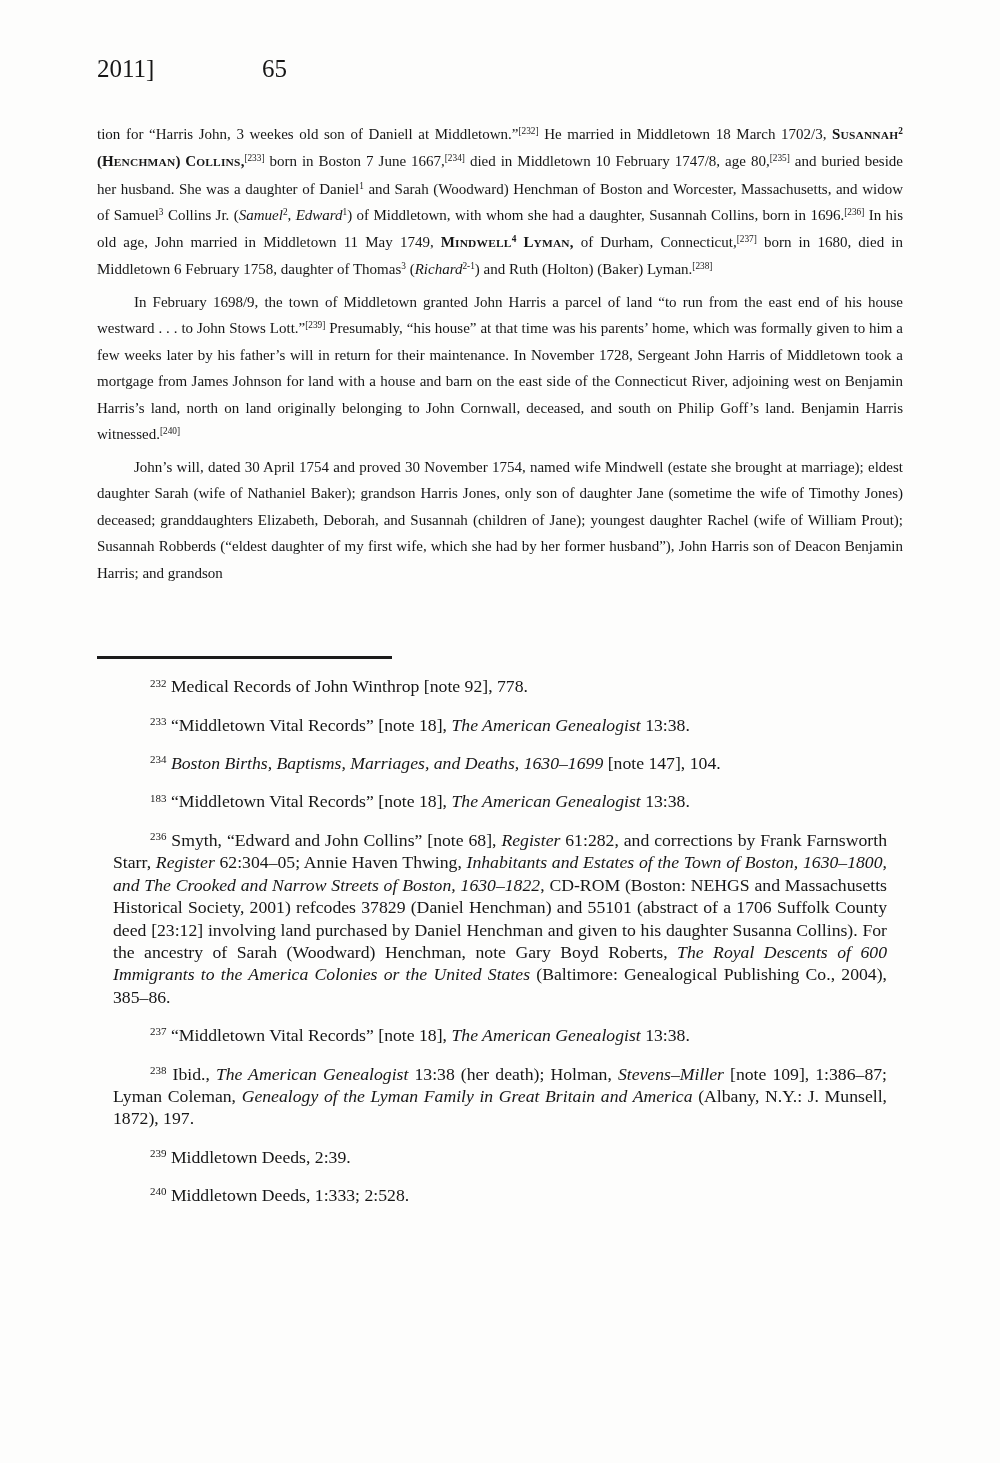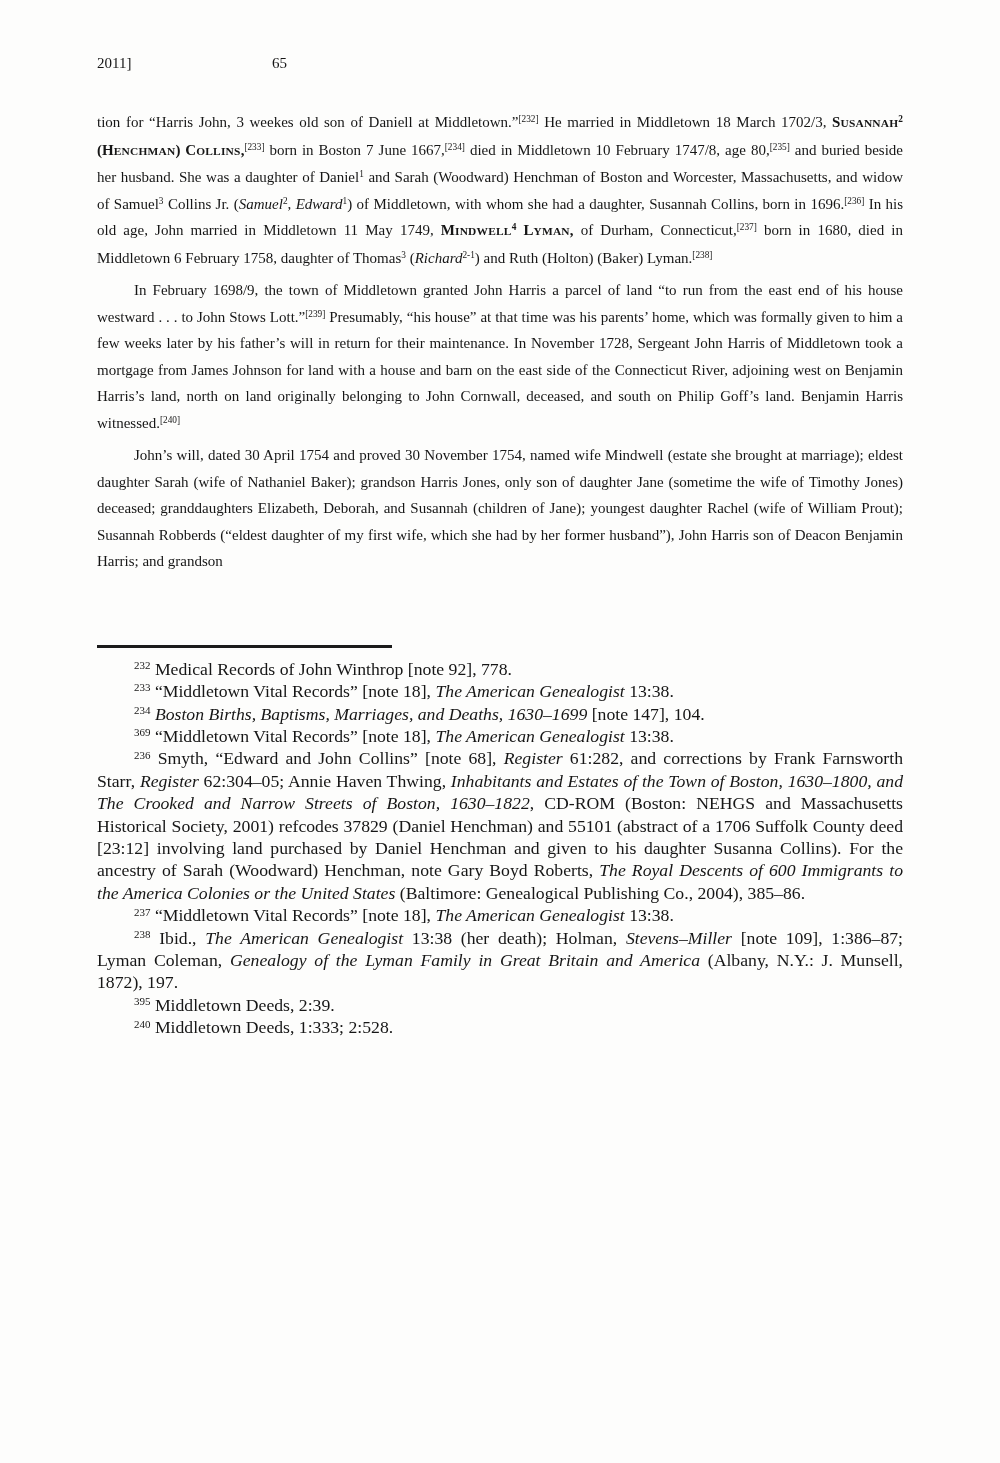--- a/index.html
+++ b/index.html
@@ -15,21 +15,21 @@
     padding: 55px 97px 0 97px;
     background: #fdfdfc;
     color: #161616;
     font-family: "Liberation Serif", "DejaVu Serif", serif;
     overflow: hidden;
   }
   
   .running-head {
     display: flex;
     align-items: flex-start;
-    font-size: 15px;
+    font-size: 25px;
     line-height: 1.15;
     margin-bottom: 37px;
   }
   .rh-left  { width: 95px; text-align: left; }
   .rh-right { width: 95px; text-align: right; }
   .rh-title { flex: 1; text-align: center; font-style: italic; }
 
   
   .body-text p {
     margin: 0;
@@ -54,21 +54,21 @@
   sup.b { font-weight: bold; }
 
   
   .fn-rule {
     width: 295px;
     height: 0;
     border-top: 3px solid #1b1b1b;
     margin: 70px 0 10px 0;
   }
   .footnotes p {
-    margin: 0;
+    margin: 16px;
     font-size: 17.7px;
     line-height: 22.4px;
     text-align: justify;
     text-indent: 37px;
   }
 </style>
 </head>
 <body>
 
 <div class="page">
@@ -83,21 +83,21 @@
       <p class="indent"><span class="">In February 1698/9, the town of Middletown granted John Harris a parcel of land “to run from the east end of his house westward . . . to John Stows Lott.”</span><sup>[239]</sup><span class=""> Presumably, “his house” at that time was his parents’ home, which was formally given to him a few weeks later by his father’s will in return for their maintenance. In November 1728, Sergeant John Harris of Middletown took a mortgage from James Johnson for land with a house and barn on the east side of the Connecticut River, adjoining west on Benjamin Harris’s land, north on land originally belonging to John Cornwall, deceased, and south on Philip Goff’s land. Benjamin Harris witnessed.</span><sup>[240]</sup></p>
       <p class="indent"><span class="">John’s will, dated 30 April 1754 and proved 30 November 1754, named wife Mindwell (estate she brought at marriage); eldest daughter Sarah (wife of Nathaniel Baker); grandson Harris Jones, only son of daughter Jane (sometime the wife of Timothy Jones) deceased; granddaughters Elizabeth, Deborah, and Susannah (children of Jane); youngest daughter Rachel (wife of William Prout); Susannah Robberds (“eldest daughter of my first wife, which she had by her former husband”), John Harris son of Deacon Benjamin Harris; and grandson</span></p>
     </main>
 
   <div class="fn-rule"></div>
 
   <section class="footnotes" id="fn-container">
       <p><sup>232</sup> <span class="">Medical Records of John Winthrop [note 92], 778.</span></p>
       <p><sup>233</sup> <span class="">“Middletown Vital Records” [note 18], </span><span class="i">The American Genealogist</span><span class=""> 13:38.</span></p>
       <p><sup>234</sup> <span class="i">Boston Births, Baptisms, Marriages, and Deaths, 1630–1699</span><span class=""> [note 147], 104.</span></p>
-      <p><sup>369</sup> <span class="">“Middletown Vital Records” [note 18], </span><span class="i">The American Genealogist</span><span class=""> 13:38.</span></p>
+      <p><sup>183</sup> <span class="">“Middletown Vital Records” [note 18], </span><span class="i">The American Genealogist</span><span class=""> 13:38.</span></p>
       <p><sup>236</sup> <span class="">Smyth, “Edward and John Collins” [note 68], </span><span class="i">Register</span><span class=""> 61:282, and corrections by Frank Farnsworth Starr, </span><span class="i">Register</span><span class=""> 62:304–05; Annie Haven Thwing, </span><span class="i">Inhabitants and Estates of the Town of Boston, 1630–1800, and The Crooked and Narrow Streets of Boston, 1630–1822</span><span class="">, CD-ROM (Boston: NEHGS and Massachusetts Historical Society, 2001) refcodes 37829 (Daniel Henchman) and 55101 (abstract of a 1706 Suffolk County deed [23:12] involving land purchased by Daniel Henchman and given to his daughter Susanna Collins). For the ancestry of Sarah (Woodward) Henchman, note Gary Boyd Roberts, </span><span class="i">The Royal Descents of 600 Immigrants to the America Colonies or the United States</span><span class=""> (Baltimore: Genealogical Publishing Co., 2004), 385–86.</span></p>
       <p><sup>237</sup> <span class="">“Middletown Vital Records” [note 18], </span><span class="i">The American Genealogist</span><span class=""> 13:38.</span></p>
       <p><sup>238</sup> <span class="">Ibid., </span><span class="i">The American Genealogist</span><span class=""> 13:38 (her death); Holman, </span><span class="i">Stevens–Miller</span><span class=""> [note 109], 1:386–87; Lyman Coleman, </span><span class="i">Genealogy of the Lyman Family in Great Britain and America</span><span class=""> (Albany, N.Y.: J. Munsell, 1872), 197.</span></p>
-      <p><sup>395</sup> <span class="">Middletown Deeds, 2:39.</span></p>
+      <p><sup>239</sup> <span class="">Middletown Deeds, 2:39.</span></p>
       <p><sup>240</sup> <span class="">Middletown Deeds, 1:333; 2:528.</span></p>
     </section>
 
 </div>
 
 </body></html>

